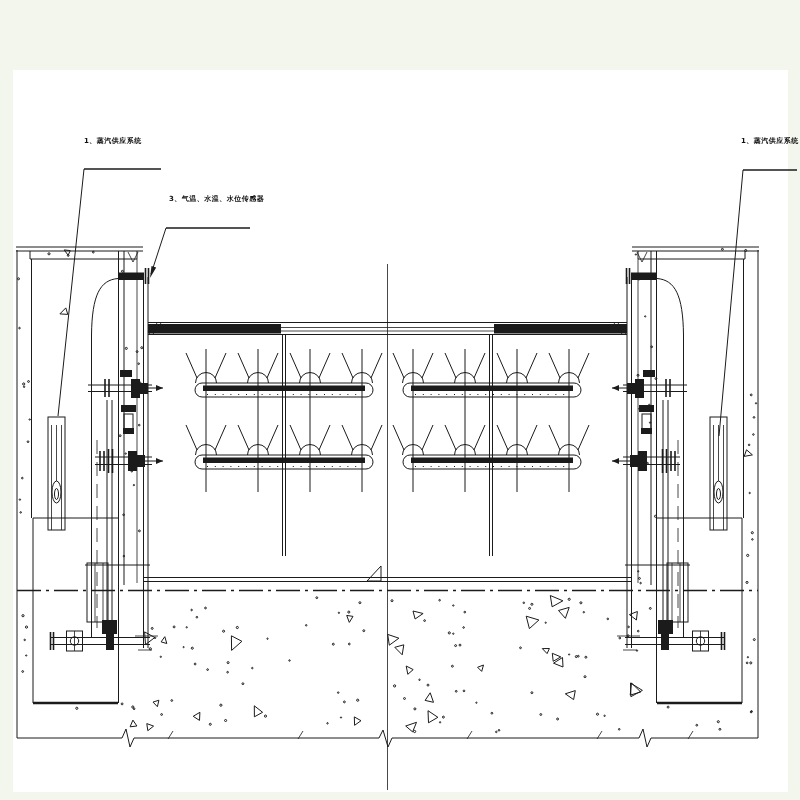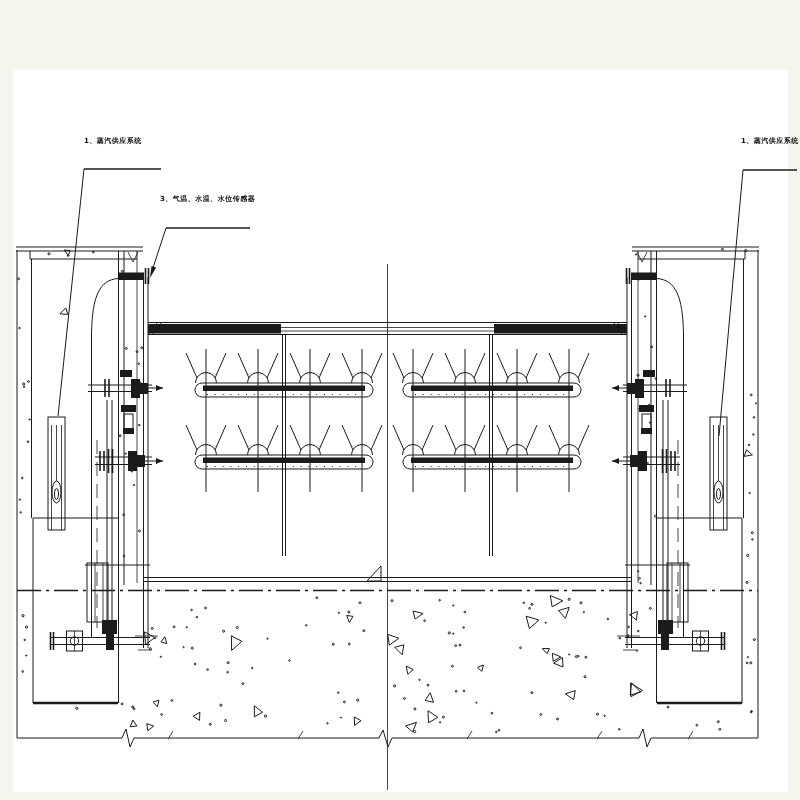--- a/index.html
+++ b/index.html
@@ -20,21 +20,21 @@
   .cad-label{position:absolute;font-size:7px;font-weight:700;color:#101010;
              letter-spacing:.5px;white-space:nowrap;line-height:1.1;}
 </style>
 </head>
 <body>
 
 <div class="stage">
   <div class="paper"></div>
 
   <div class="cad-label" style="left:84px;top:138px">1、蒸汽供应系统</div>
-  <div class="cad-label" style="left:160px;top:196px">3、气温、水温、水位传感器</div>
+  <div class="cad-label" style="left:169px;top:196px">3、气温、水温、水位传感器</div>
   <div class="cad-label" style="left:741px;top:138px">1、蒸汽供应系统</div>
 
   <svg id="drawing" width="800" height="800" viewBox="0 0 800 800">
 
     <defs>
       <g id="nozzle">
         <path d="M-10.5,0 A10.5,10.5 0 0 1 10.5,0" stroke-width="1.6"></path>
         <line x1="-9" y1="-5" x2="-20" y2="-30"></line>
         <line x1="9" y1="-5" x2="20" y2="-30"></line>
       </g>

